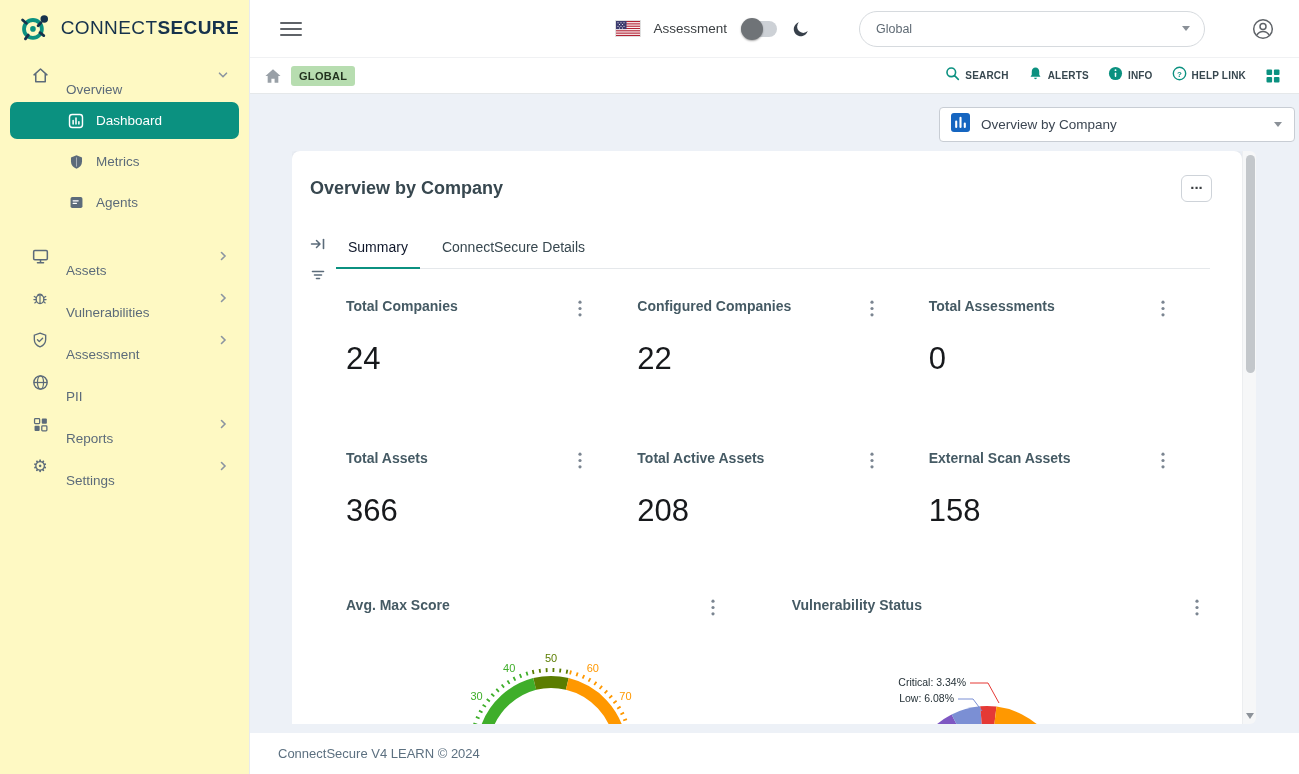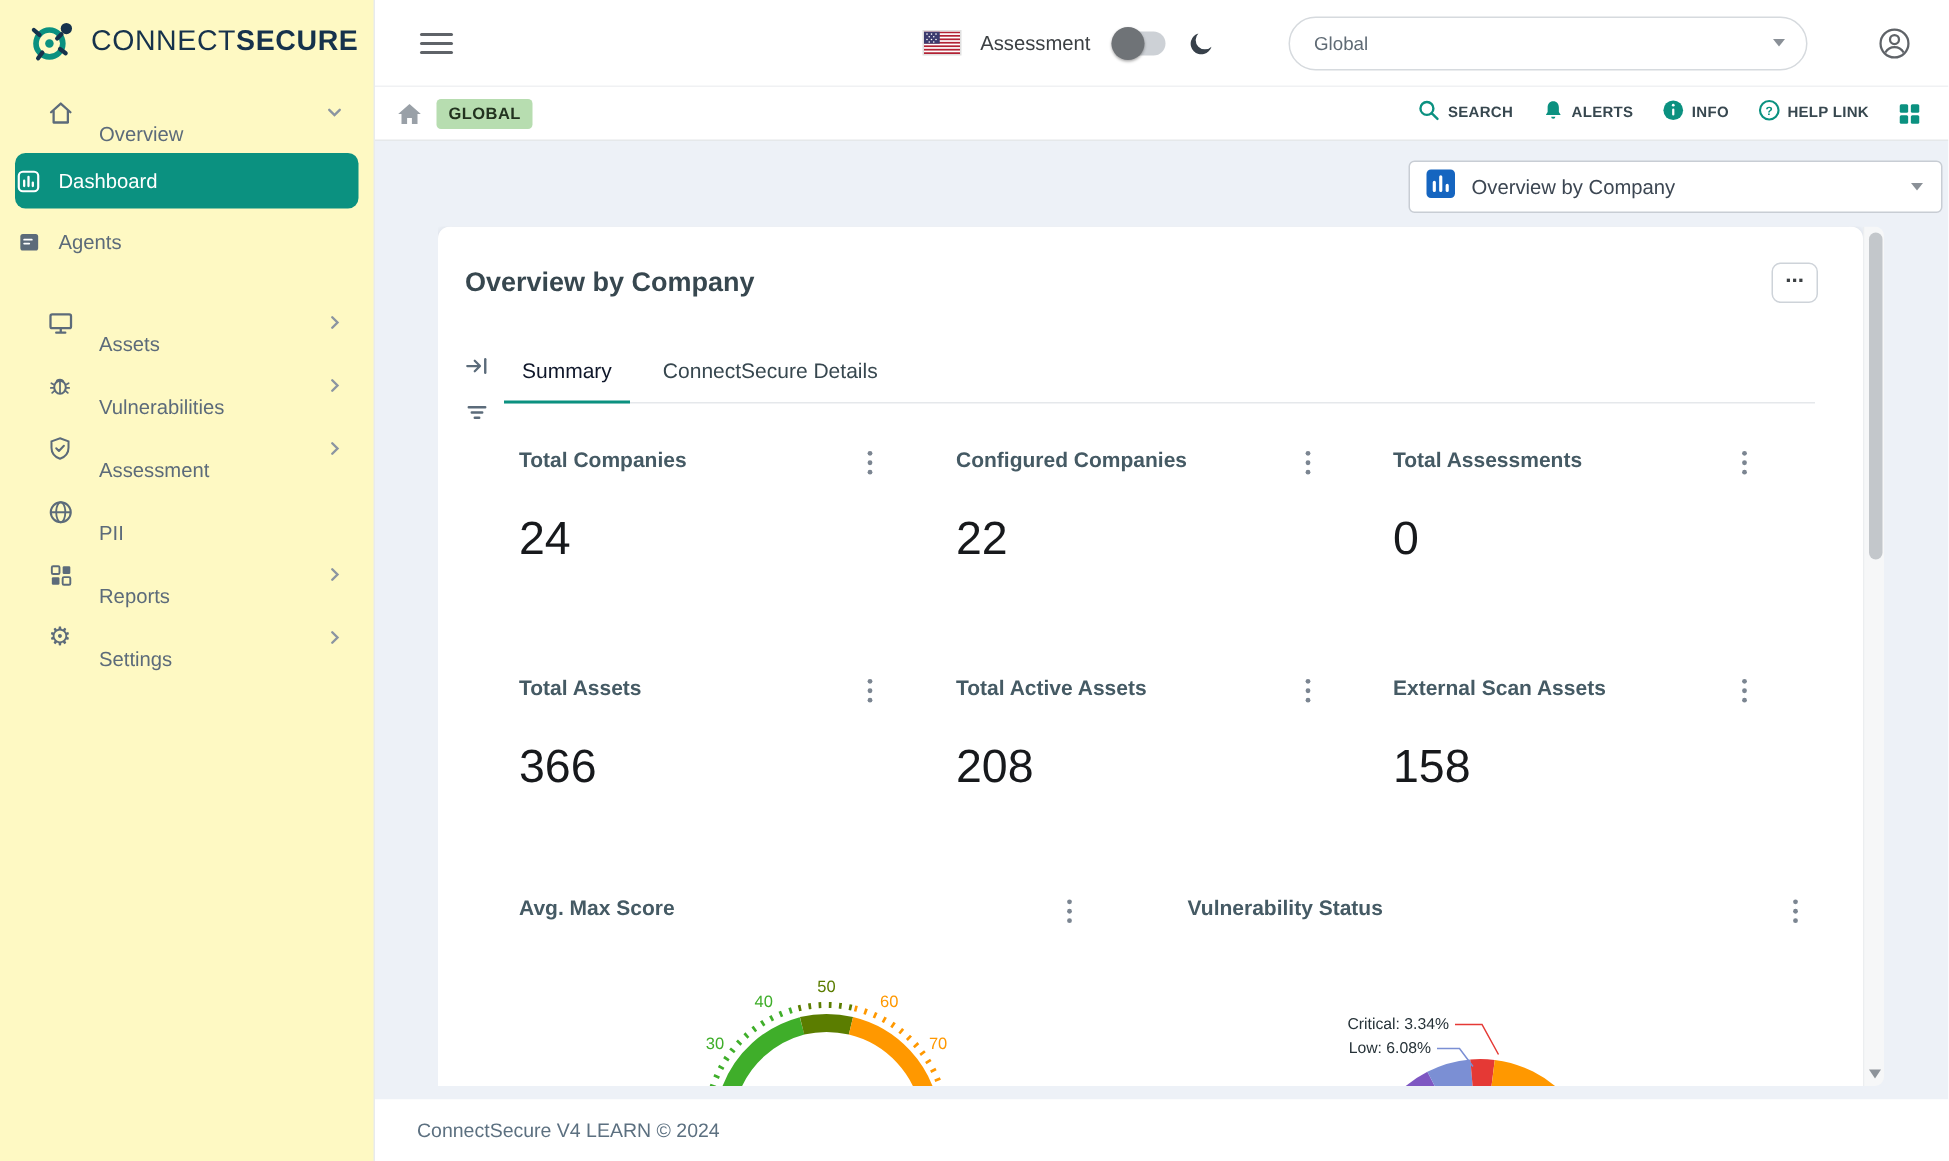--- a/index.html
+++ b/index.html
@@ -11,21 +11,21 @@
   .sidebar { width:250px; flex:0 0 250px; background:#fef9c3; border-right:1px solid #e8ebee; padding-top:8px; }
   .logo-row { display:flex; align-items:center; gap:7px; padding:2px 10px 8px 16px; }
   .logo-text { font-size:19px; letter-spacing:.4px; color:#16324c; white-space:nowrap; }
   .logo-text .light { font-weight:400; }
   .logo-text .bold { font-weight:800; }
   .nav-item { display:flex; align-items:center; height:42px; padding:0 20px 0 30px; cursor:pointer; color:#5c6b7a; }
   .nav-item .nicon { width:20px; height:20px; margin-right:16px; flex:0 0 20px; display:flex; align-items:center; justify-content:center; }
   .nav-item .nlabel { font-size:13.5px; flex:1;margin-top:28px; }
   .chev { margin-left:auto; display:flex; }
   .subnav { padding:2px 0 10px; }
-  .sub-item { display:flex; align-items:center; height:37px; margin:4px 10px; border-radius:7px; color:#5c6b7a; cursor:pointer; }
+  .sub-item { display:flex; align-items:center; height:37px; margin:4px 10px; border-radius:7px; padding-left:57px; color:#5c6b7a; cursor:pointer; }
   .sub-item .nicon { width:18px; height:18px; margin-right:11px; display:flex; align-items:center; justify-content:center; }
   .sub-item .nlabel { font-size:13.5px; }
   .sub-item.active { background:#0b9180; color:#fff; }
 
   
   .main { flex:1; min-width:0; display:flex; flex-direction:column; }
 
   .topbar { height:57px; background:#fff; display:flex; align-items:center; padding:0 24px 0 30px; }
   .hamburger { width:22px; display:flex; flex-direction:column; gap:4px; cursor:pointer; }
   .hamburger span { height:2px; background:#5f6368; border-radius:1px; }
@@ -123,20 +123,29 @@
 
       <div class="subnav">
         <div class="sub-item active">
           <span class="nicon">
             <svg width="18" height="18" viewBox="0 0 20 20">
                 <rect x="2.8" y="2.8" width="14.4" height="14.4" rx="3" fill="none" stroke="#fff" stroke-width="1.6"></rect>
                 <path d="M6.8 13.4 V9.4 M10 13.4 V6.6 M13.2 13.4 V10.8" stroke="#fff" stroke-width="1.7" stroke-linecap="round"></path>
               </svg>
           </span>
           <span class="nlabel">Dashboard</span>
+        </div>
+        <div class="sub-item">
+          <span class="nicon">
+            <svg width="17" height="18" viewBox="0 0 20 20">
+                <path d="M10 2.2 L16.5 4.6 V9.4 C16.5 13.6 13.9 16.4 10 17.8 C6.1 16.4 3.5 13.6 3.5 9.4 V4.6 Z" fill="#5c6b7a"></path>
+                <path d="M10 4.6 V15.4" stroke="#fff" stroke-width="1" opacity=".55"></path>
+              </svg>
+          </span>
+          <span class="nlabel">Metrics</span>
         </div>
         <div class="sub-item">
           <span class="nicon">
             <svg width="17" height="17" viewBox="0 0 20 20">
                 <rect x="3" y="3.5" width="14" height="13" rx="2" fill="#5c6b7a"></rect>
                 <path d="M6 8 H12 M6 11 H10" stroke="#fff" stroke-width="1.4" stroke-linecap="round"></path>
               </svg>
           </span>
           <span class="nlabel">Agents</span>
         </div>

